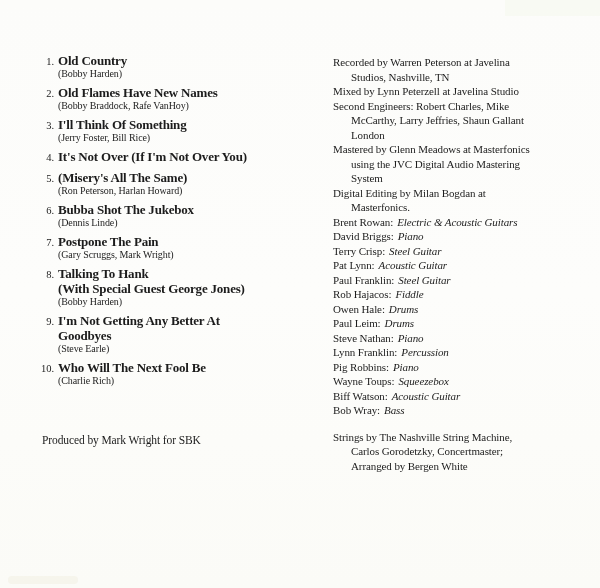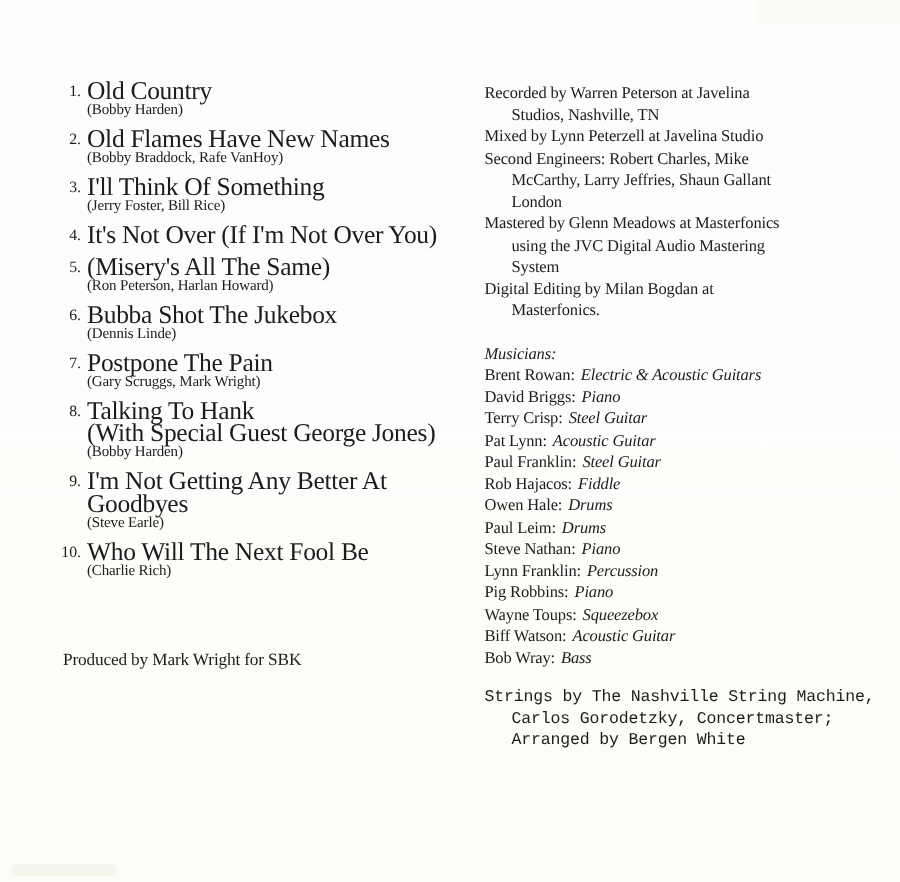--- a/index.html
+++ b/index.html
@@ -31,44 +31,44 @@
   }
   .track { display: flex; margin-bottom: 5px; }
   .tnum {
     flex: 0 0 20px; width: 20px; text-align: right;
     font-size: 10.5px; line-height: 15px; padding-top: 1px;
     margin-right: 4px;
   }
   .tbody { flex: 1; min-width: 0; }
   .ttitle-line {
     display: block;
-    font-weight: normal; font-size: 17px; line-height: 15px;
+    font-weight: bold; font-size: 13px; line-height: 15px;
     letter-spacing: -0.2px;
   }
   .tcredit {
     display: block;
     font-size: 10px; line-height: 12px; letter-spacing: -0.1px;
   }
   .producer-note {
     position: absolute; left: 42px; top: 434px;
     font-size: 11.5px; letter-spacing: -0.1px;
   }
 
   
   .right-col {
-    position: absolute; left: 323px; top: 55px; width: 268px;
+    position: absolute; left: 333px; top: 55px; width: 268px;
     font-size: 11px; line-height: 14.5px; letter-spacing: -0.1px;
   }
   .cred-line { display: block; }
   .cred-line.indent { padding-left: 18px; }
   .musicians-heading { font-style: italic; margin-top: 14px; }
   .mline { display: block; }
   .mname { margin-right: 4px; }
   .minstrument { font-style: italic; }
-  .strings-note { margin-top: 12px; font-family: Liberation Mono, monospace; }
+  .strings-note { margin-top: 12px; }
 </style>
 </head>
 <body>
 
 <div class="page">
   <div class="artifact-top-right"></div>
   <div class="artifact-bottom-left"></div>
 
   <section class="left-col">
     <div id="track-list">
@@ -155,21 +155,20 @@
         <span class="cred-line">Mixed by Lynn Peterzell at Javelina Studio</span>
         <span class="cred-line">Second Engineers: Robert Charles, Mike</span>
         <span class="cred-line indent">McCarthy, Larry Jeffries, Shaun Gallant</span>
         <span class="cred-line indent">London</span>
         <span class="cred-line">Mastered by Glenn Meadows at Masterfonics</span>
         <span class="cred-line indent">using the JVC Digital Audio Mastering</span>
         <span class="cred-line indent">System</span>
         <span class="cred-line">Digital Editing by Milan Bogdan at</span>
         <span class="cred-line indent">Masterfonics.</span>
       </div>
-    <div class="musicians-heading">Musicians:</div>
     <div id="musicians-list">
         <span class="mline"><span class="mname">Brent Rowan:</span><span class="minstrument">Electric &amp; Acoustic Guitars</span></span>
         <span class="mline"><span class="mname">David Briggs:</span><span class="minstrument">Piano</span></span>
         <span class="mline"><span class="mname">Terry Crisp:</span><span class="minstrument">Steel Guitar</span></span>
         <span class="mline"><span class="mname">Pat Lynn:</span><span class="minstrument">Acoustic Guitar</span></span>
         <span class="mline"><span class="mname">Paul Franklin:</span><span class="minstrument">Steel Guitar</span></span>
         <span class="mline"><span class="mname">Rob Hajacos:</span><span class="minstrument">Fiddle</span></span>
         <span class="mline"><span class="mname">Owen Hale:</span><span class="minstrument">Drums</span></span>
         <span class="mline"><span class="mname">Paul Leim:</span><span class="minstrument">Drums</span></span>
         <span class="mline"><span class="mname">Steve Nathan:</span><span class="minstrument">Piano</span></span>

